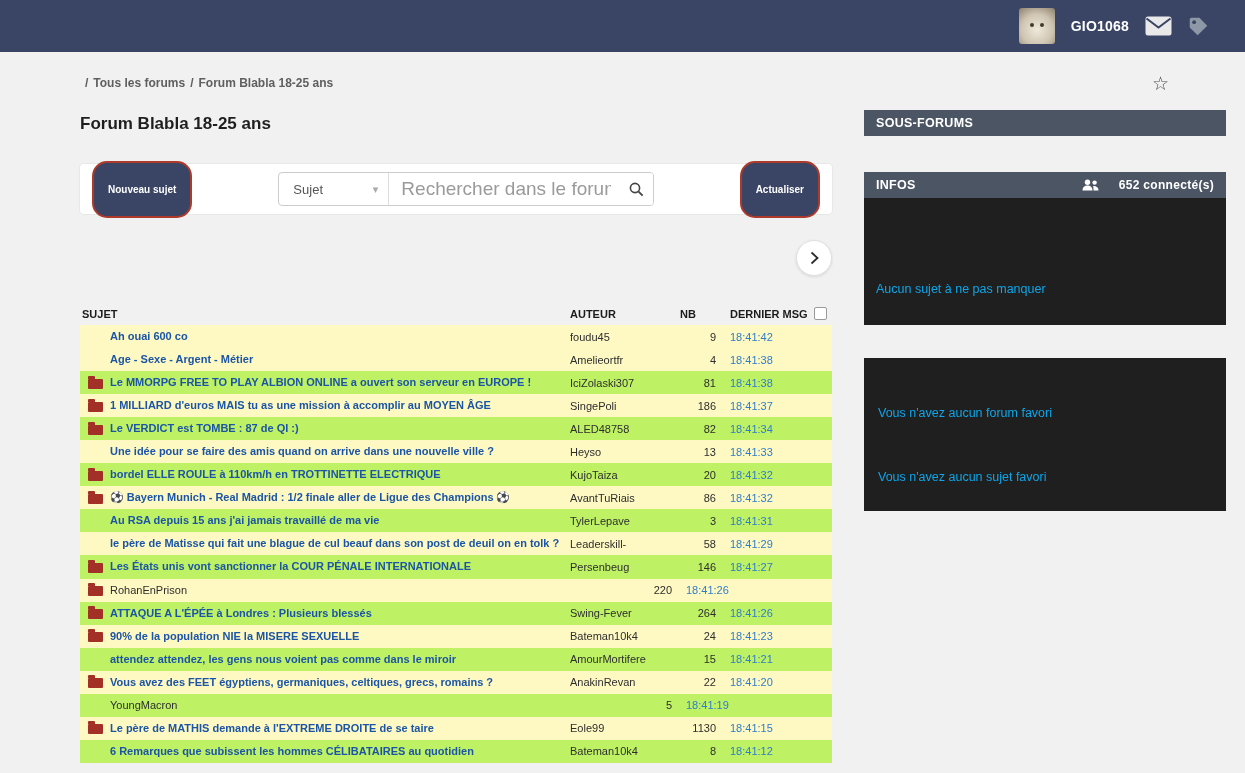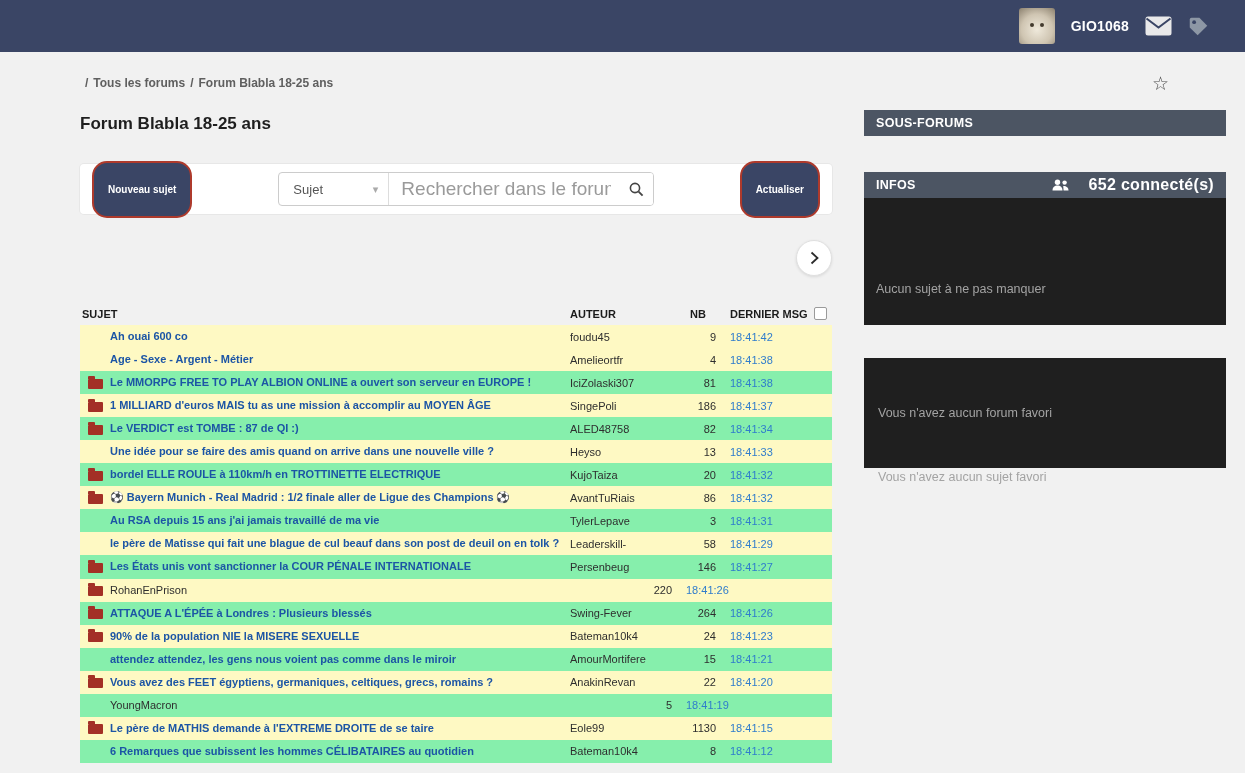--- a/index.html
+++ b/index.html
@@ -41,40 +41,40 @@
 .refresh { margin-left:auto; }
 
 
 .pager-row { display:flex; justify-content:flex-end; margin-top:26px; height:36px; }
 .pager { width:36px; height:36px; border-radius:50%; background:#fff; border:1px solid #e0e0e0; box-shadow:0 1px 3px rgba(0,0,0,.10); display:flex; align-items:center; justify-content:center; cursor:pointer; }
 
 
 .topic-table { margin-top:26px; font-size:11px; }
 .t-head { display:grid; grid-template-columns:30px 1fr 110px 44px 84px 24px; align-items:center; min-height:23px; font-weight:bold; color:#1b1b1b; }
 .t-head .h-sujet { grid-column:1/3; padding-left:2px; }
-.t-head .h-nb { text-align:center; padding-right:8px; }
+.t-head .h-nb { text-align:left; padding-right:8px; }
 .t-head .h-dern { padding-left:6px; }
 .h-cb { display:flex; justify-content:center; }
 .cb { width:13px; height:13px; border:1px solid #9a9a9a; border-radius:2px; background:#fff; cursor:pointer; }
-.topic-row { display:grid; grid-template-columns:30px 1fr 110px 44px 84px 24px; align-items:center; min-height:23px; background:#86efac; }
+.topic-row { display:grid; grid-template-columns:30px 1fr 110px 44px 84px 24px; align-items:center; min-height:23px; background:#bef264; }
 .topic-row.shade { background:#fef9c3; }
 .icon-cell { display:flex; justify-content:center; }
 .folder { position:relative; width:15px; height:10px; background:#a33026; border-radius:1px; margin-top:2px; }
 .folder::before { content:""; position:absolute; top:-3px; left:0; width:7px; height:3px; background:#a33026; border-radius:1px 1px 0 0; }
 .t-title { color:#1c55a5; font-weight:bold; line-height:1.55; padding:3px 6px 3px 0; cursor:pointer; }
 .t-author { color:#2e2e2e; }
 .t-nb { text-align:right; padding-right:8px; color:#2e2e2e; }
 .t-time { color:#2f7ccc; padding-left:6px; cursor:pointer; }
 
 
 .side-header { height:26px; background:#4c5563; color:#fff; display:flex; align-items:center; justify-content:space-between; padding:0 12px; font-size:12.5px; font-weight:bold; letter-spacing:.3px; }
-.connected { display:flex; align-items:center; gap:20px; font-size:16px; font-weight:bold;text-align:center; }
-.dark-box { background:#1f1f1f; color:#a3a3a3; font-size:12.5px; }
+.connected { display:flex; align-items:center; gap:20px; font-size:12px; font-weight:bold;text-align:center; }
+.dark-box { background:#1f1f1f; color:#0ea5e9; font-size:12.5px; }
 .infos-box { height:127px; padding:84px 12px 0; }
-.fav-box { height:110px; padding:48px 14px 0; }
+.fav-box { height:153px; padding:48px 14px 0; }
 .fav-box .msg2 { margin-top:50px; }
 .gap1 { height:36px; } .gap2 { height:33px; }
 </style>
 </head>
 <body>
 
 <div class="topbar">
   <div class="avatar"></div>
   <span class="username">GIO1068</span>
   <span class="top-icon">

